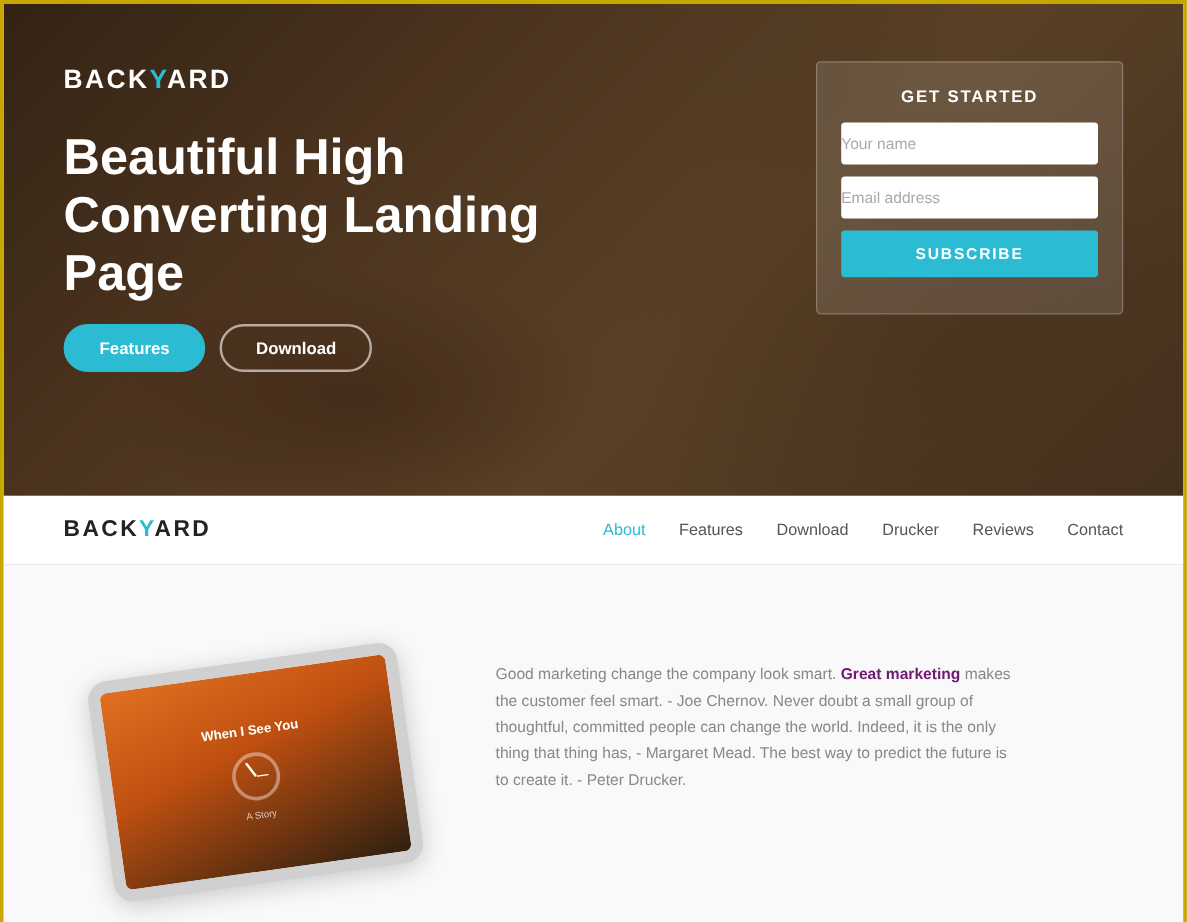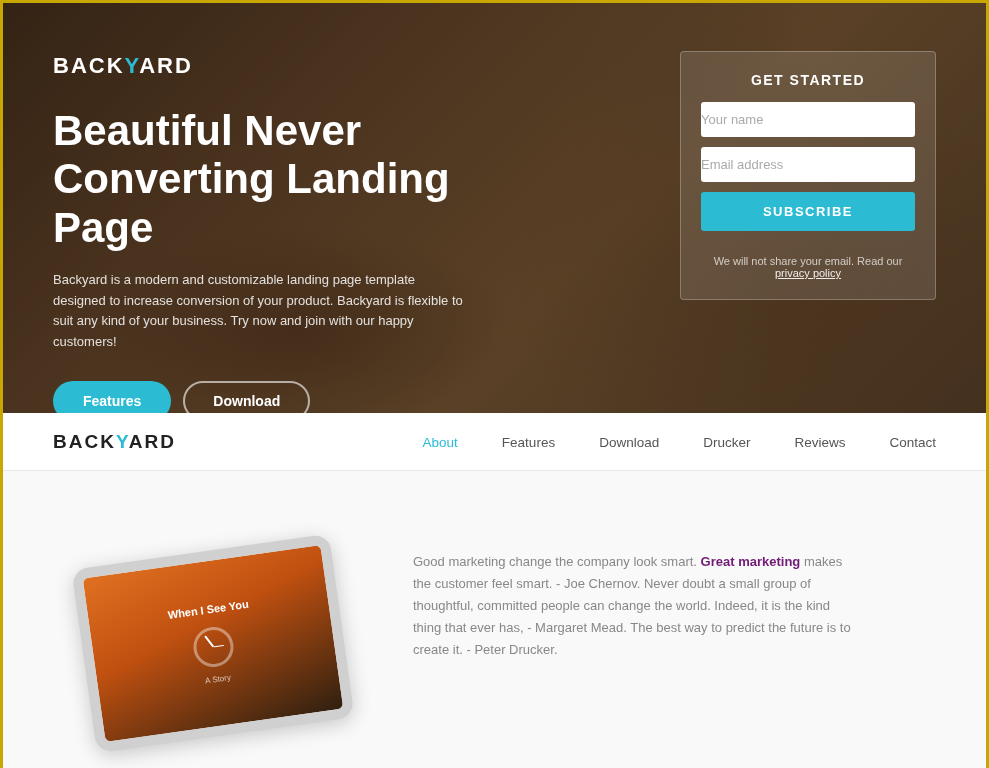--- a/index.html
+++ b/index.html
@@ -132,21 +132,21 @@
       background: #2bbcd4;
       color: #fff;
       border: none;
       padding: 12px;
       border-radius: 3px;
       font-size: 13px;
       font-weight: 700;
       letter-spacing: 1.5px;
       text-transform: uppercase;
       cursor: pointer;
-      margin-bottom: 24px;
+      margin-bottom: 10px;
     }
     .form-privacy {
       font-size: 11px;
       color: rgba(255,255,255,0.7);
       text-align: center;
     }
     .form-privacy a { color: rgba(255,255,255,0.9); text-decoration: underline; }
 
     
     .navbar {
@@ -162,21 +162,21 @@
     .logo-nav {
       font-size: 19px;
       font-weight: 900;
       color: #222;
       letter-spacing: 2px;
       text-transform: uppercase;
     }
     .logo-nav .logo-y { color: #2bbcd4; }
     .nav-links {
       display: flex;
-      gap: 44px;
+      gap: 28px;
       list-style: none;
     }
     .nav-links li a {
       text-decoration: none;
       font-size: 13.5px;
       color: #555;
       font-weight: 500;
     }
     .nav-links li a.active { color: #2bbcd4; }
 
@@ -282,36 +282,32 @@
 <body>
 
 <section class="hero">
   <div class="hero-bg"></div>
   <div class="hero-overlay"></div>
   <div class="hero-content">
     <div class="hero-left">
       <div class="logo-hero">
         <span>BACK</span><span class="logo-y">Y</span><span>ARD</span>
       </div>
-      <h1 class="hero-title">Beautiful Never Converting Landing Page</h1>
-      <p class="hero-desc">Backyard is a modern and customizable landing page template designed to increase conversion of your product. Backyard is flexible to suit any kind of your business. Try now and join with our happy customers!</p>
+      <h1 class="hero-title">Beautiful High Converting Landing Page</h1>
       <div class="hero-buttons">
         <button class="btn-features">Features</button>
         <button class="btn-download">Download</button>
       </div>
     </div>
     <div class="hero-right">
       <div class="form-card">
         <div class="form-title">GET STARTED</div>
         <input class="form-input" type="text" placeholder="Your name" style="">
         <input class="form-input" type="email" placeholder="Email address" style="">
         <button class="btn-subscribe">SUBSCRIBE</button>
-        <p class="form-privacy">
-          <span>We will not share your email. Read our </span><a href="#">privacy policy</a>
-        </p>
       </div>
     </div>
   </div>
 </section>
 
 <nav class="navbar">
   <div class="logo-nav">
     <span>BACK</span><span class="logo-y">Y</span><span>ARD</span>
   </div>
   <ul class="nav-links">
@@ -334,16 +330,16 @@
             <div class="clock-hand1"></div>
             <div class="clock-hand2"></div>
           </div>
           <div class="tablet-text2">A Story</div>
         </div>
       </div>
     </div>
   </div>
   <div class="content-right">
     <p class="content-body">
-      <span>Good marketing change the company look smart. </span><span class="highlight">Great marketing</span><span> makes the customer feel smart. - Joe Chernov. Never doubt a small group of thoughtful, committed people can change the world. Indeed, it is the kind thing that ever has, - Margaret Mead. The best way to predict the future is to create it. - Peter Drucker.</span>
+      <span>Good marketing change the company look smart. </span><span class="highlight">Great marketing</span><span> makes the customer feel smart. - Joe Chernov. Never doubt a small group of thoughtful, committed people can change the world. Indeed, it is the only thing that thing has, - Margaret Mead. The best way to predict the future is to create it. - Peter Drucker.</span>
     </p>
   </div>
 </section>
 
 </body></html>

